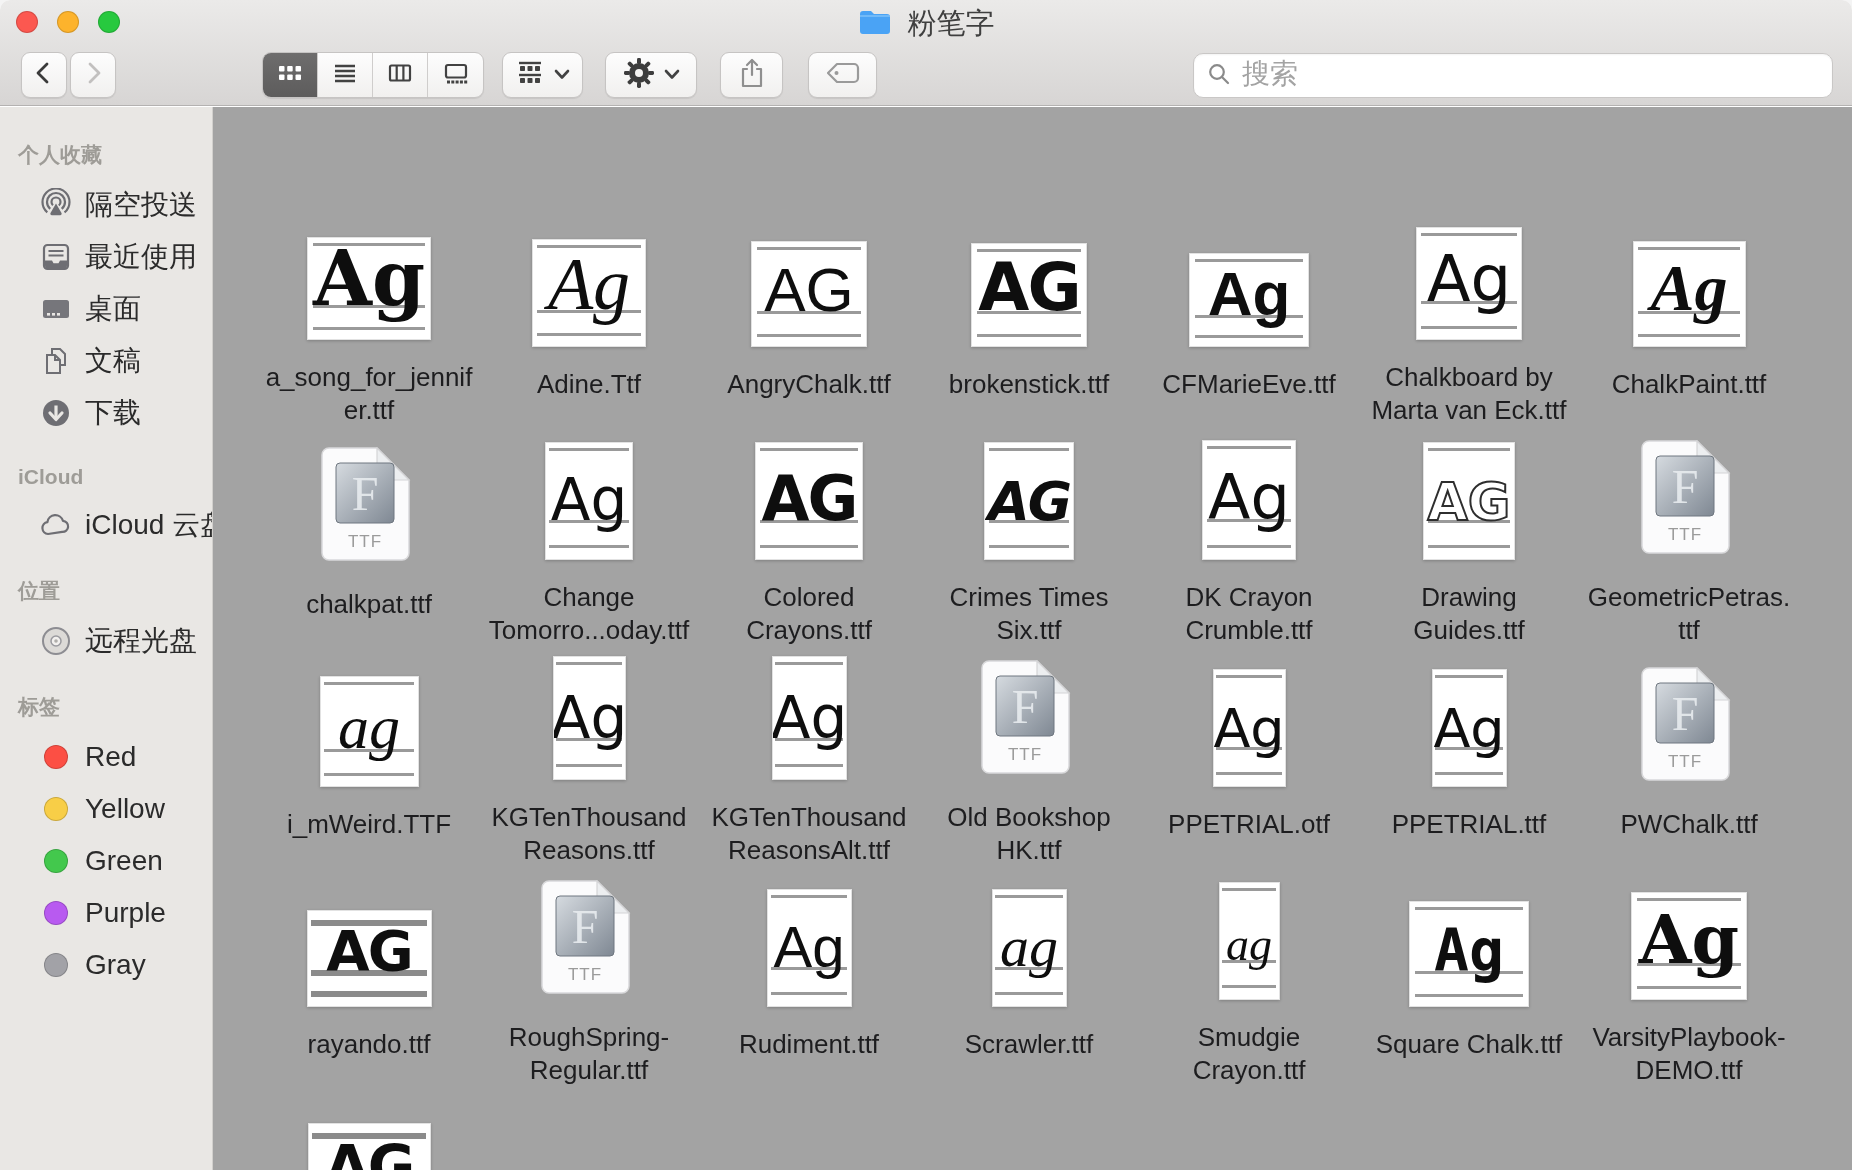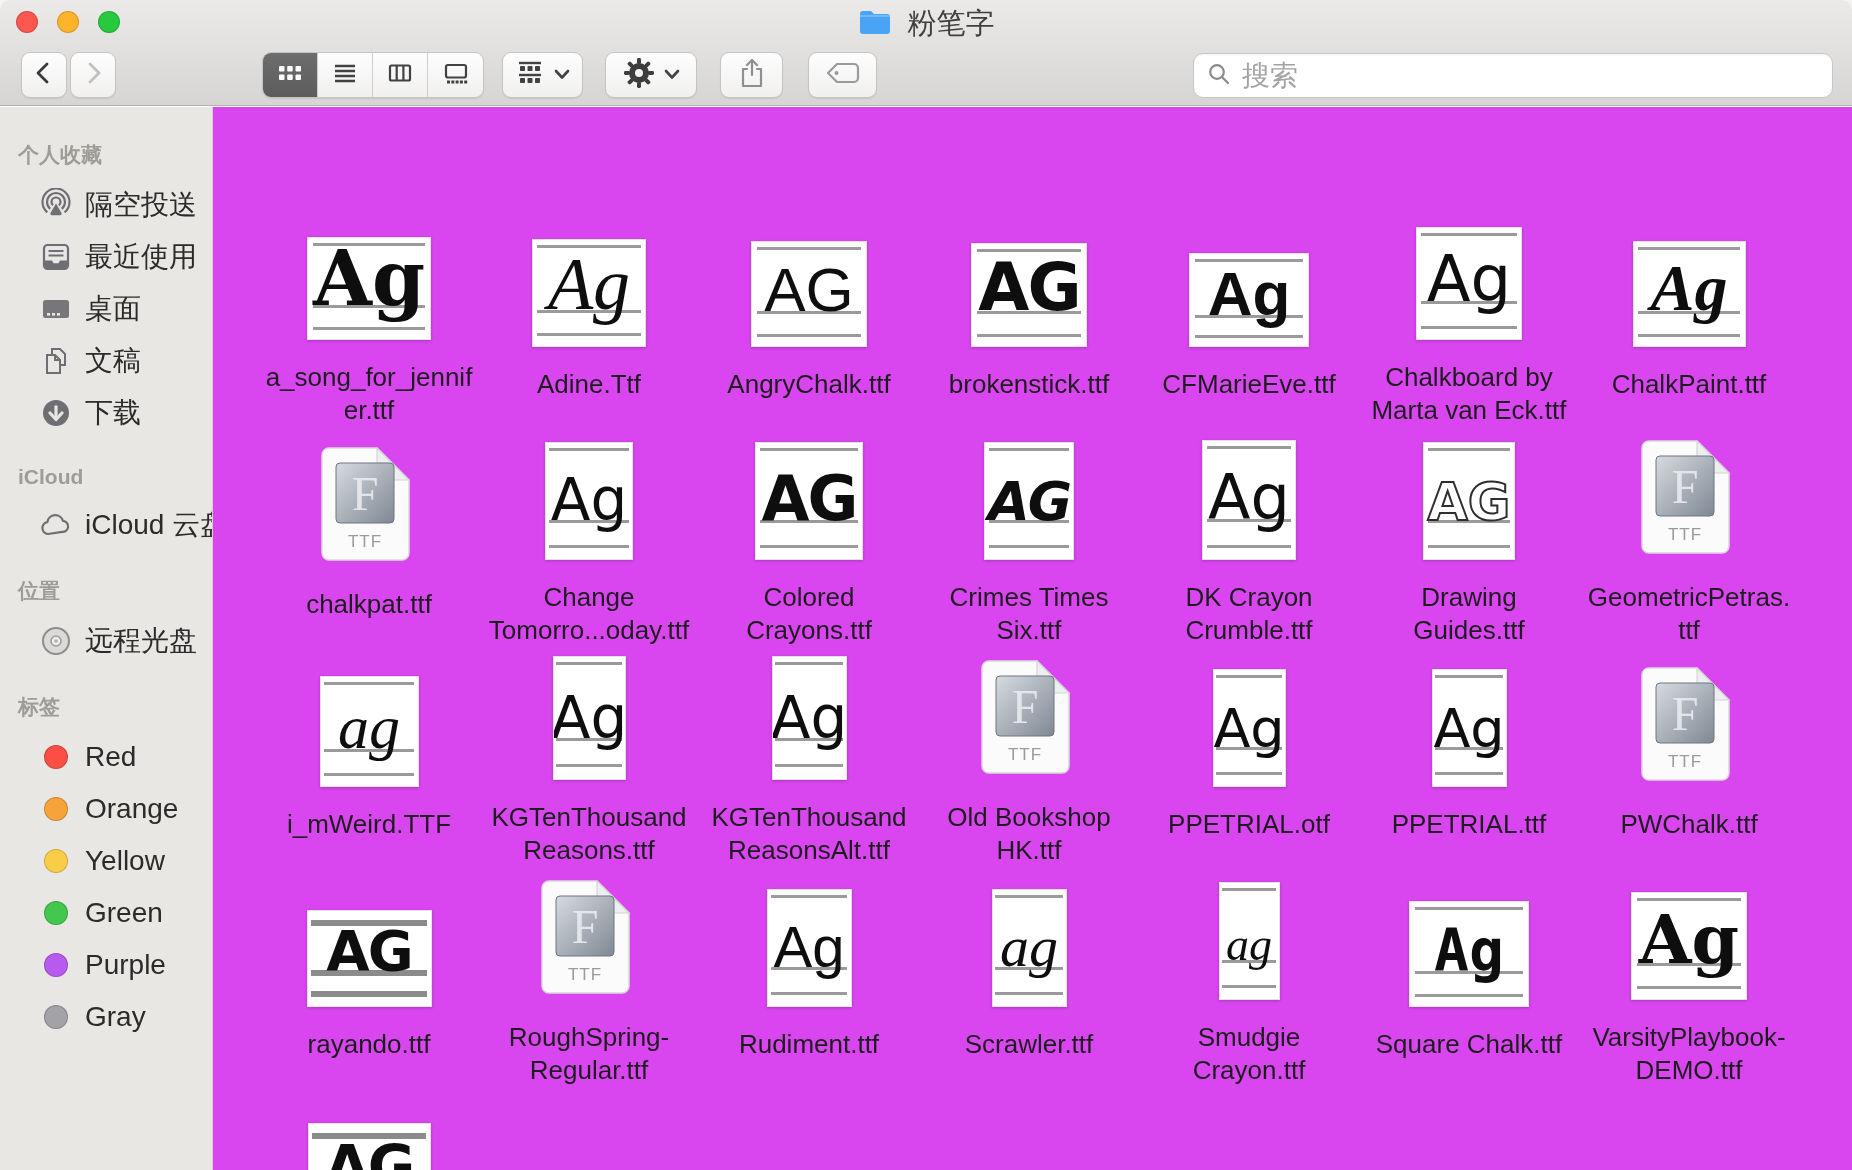--- a/index.html
+++ b/index.html
@@ -26,35 +26,35 @@
   .seg-group{position:absolute;top:8px;height:46px;display:flex;border:1px solid #c6c4c3;border-radius:9px;
     background:linear-gradient(#fdfdfd,#f1f0ef);box-shadow:0 1px 1px rgba(0,0,0,.08);overflow:hidden;}
   .seg{width:55px;height:100%;display:flex;align-items:center;justify-content:center;border-right:1px solid #cfcdcc;}
   .seg:last-child{border-right:none;}
   .seg.selected{background:linear-gradient(#6e6d6d,#5d5c5c);}
   .chev{margin-left:9px;}
 
   .search{position:absolute;top:9px;left:1193px;width:640px;height:45px;border:1px solid #c9c7c6;border-radius:10px;
     background:#fff;display:flex;align-items:center;padding:0 12px;box-shadow:inset 0 1px 2px rgba(0,0,0,.05);}
   .search input{border:none;outline:none;flex:1;font-size:28px;color:#3b82f6;margin-left:8px;background:transparent;
-    font-family:Liberation Serif, serif;}
+    font-family:Liberation Mono, monospace;}
   .search input::placeholder{color:#a3a3a3;}
 
   
   .wbody{position:absolute;top:107px;left:0;right:0;bottom:0;display:flex;}
   .sidebar{width:213px;background:#e9e7e4;border-right:1px solid #d2d0cd;padding-top:18px;overflow:hidden;flex:none;}
   .side-section-header{font-size:21px;color:#9e9c97;margin:26px 0 10px 18px;font-weight:bold;}
   .side-section-header.first{margin-top:16px;}
   .side-item{display:flex;align-items:center;height:52px;cursor:default;}
   .side-ico{width:36px;height:36px;margin-left:38px;display:flex;align-items:center;justify-content:center;flex:none;}
   .side-label{font-size:28px;color:#2b2b2b;margin-left:11px;white-space:nowrap;}
   .tag-dot{width:24px;height:24px;border-radius:50%;border:1px solid rgba(0,0,0,.18);}
 
   
-  .content{flex:1;background:#d946ef;overflow:hidden;position:relative;}
+  .content{flex:1;background:#a3a3a3;overflow:hidden;position:relative;}
   .grid{position:absolute;top:0;left:46px;display:grid;grid-template-columns:repeat(7,220px);grid-auto-rows:220px;padding-top:100px;}
   .cell{width:220px;display:flex;flex-direction:column;align-items:center;}
   .slot{height:140px;width:100%;display:flex;align-items:flex-end;justify-content:center;}
   .flabel{margin-top:21px;width:208px;text-align:center;font-size:26px;line-height:33px;color:#1d1d1f;
     overflow-wrap:break-word;word-break:break-word;}
 
   
   .preview{position:relative;background:#fff;border:1px solid #e2e2e2;box-shadow:0 1px 3px rgba(0,0,0,.22);overflow:hidden;}
   .pline{position:absolute;left:4%;width:92%;height:3px;background:#9a9a9a;}
   .pline.t{top:5px;}
@@ -343,26 +343,20 @@
         </div>
         <div class="side-section-header">标签</div>
         <div class="side-item">
           <span class="side-ico">
             <span class="tag-dot" style="background: rgb(252, 79, 68);"></span>
           </span>
           <span class="side-label">Red</span>
         </div>
         <div class="side-item">
           <span class="side-ico">
-            <span class="tag-dot" style="background: rgb(247, 163, 60);"></span>
-          </span>
-          <span class="side-label">Orange</span>
-        </div>
-        <div class="side-item">
-          <span class="side-ico">
             <span class="tag-dot" style="background: rgb(248, 206, 71);"></span>
           </span>
           <span class="side-label">Yellow</span>
         </div>
         <div class="side-item">
           <span class="side-ico">
             <span class="tag-dot" style="background: rgb(67, 200, 77);"></span>
           </span>
           <span class="side-label">Green</span>
         </div>

